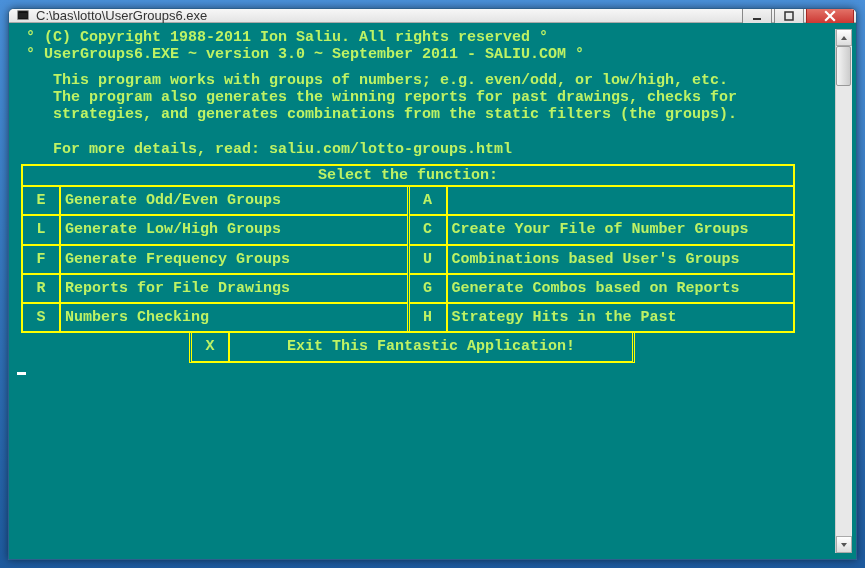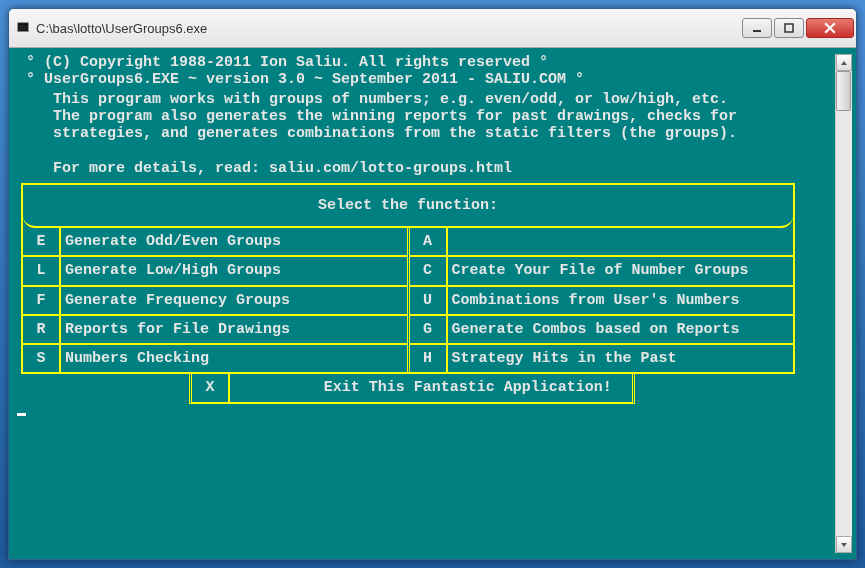--- a/index.html
+++ b/index.html
@@ -17,21 +17,21 @@
       height: 100%;
       background: #fff;
       border: 1px solid #2c5f8d;
       border-radius: 6px 6px 0 0;
       box-shadow: 0 0 8px rgba(0,0,0,0.5);
       display: flex;
       flex-direction: column;
       overflow: hidden;
     }
     .titlebar {
-      height: 39px;
+      height: 14px;
       background: linear-gradient(to bottom, #f7f7f7, #e4e4e4);
       border-bottom: 1px solid #aaa;
       display: flex;
       align-items: center;
       padding: 0 2px 0 6px;
     }
     .titlebar-icon {
       width: 16px;
       height: 16px;
       margin-right: 5px;
@@ -67,42 +67,41 @@
       background: linear-gradient(to bottom, #e67a6f, #c9302c);
       border-color: #a52823;
       color: #fff;
     }
     .console {
       flex: 1;
       background: #008080;
       font-family: 'Consolas', 'Courier New', monospace;
       font-size: 15px;
       font-weight: bold;
-      color: #e5e5e5;
+      color: #bef264;
       padding: 6px 4px 6px 8px;
       position: relative;
       display: flex;
       gap: 36px;
     }
     .console-content {
       flex: 1;
       overflow: hidden;
       line-height: 1.15;
     }
     .copyright { white-space: pre; }
-    .desc { white-space: pre; margin-top: 2px; }
+    .desc { white-space: pre; margin-top: 8px; }
     .menu-frame {
       border: 2px solid #ffff00;
       margin: 6px 4px 0 4px;
     }
     .menu-header {
       text-align: center;
       border-bottom: 2px solid #ffff00;
-      padding: 12px 0;
-      border-radius: 12px;
+      padding: 1px 0;
     }
     .menu-cols {
       display: flex;
     }
     .menu-col {
       flex: 1;
       border-right: 3px double #ffff00;
     }
     .menu-col:last-child { border-right: none; }
     .menu-row {
@@ -132,21 +131,21 @@
     }
     .exit-key {
       width: 38px;
       border-right: 2px solid #ffff00;
       text-align: center;
       padding: 5px 0;
     }
     .exit-label {
       flex: 1;
       padding: 5px 20px;
-      text-align: right;
+      text-align: center;
     }
     .cursor {
       display: inline-block;
       width: 9px;
       height: 3px;
       background: #fff;
       margin-top: 6px;
     }
     .scrollbar {
       width: 17px;
@@ -249,21 +248,21 @@
           <div class="menu-col">
             <div class="menu-row">
               <div class="menu-key">A</div>
             </div>
             <div class="menu-row">
               <div class="menu-key">C</div>
               <div class="menu-label">Create Your File of Number Groups</div>
             </div>
             <div class="menu-row">
               <div class="menu-key">U</div>
-              <div class="menu-label">Combinations from User's Numbers</div>
+              <div class="menu-label">Combinations based User's Groups</div>
             </div>
             <div class="menu-row">
               <div class="menu-key">G</div>
               <div class="menu-label">Generate Combos based on Reports</div>
             </div>
             <div class="menu-row">
               <div class="menu-key">H</div>
               <div class="menu-label">Strategy Hits in the Past</div>
             </div>
           </div>

